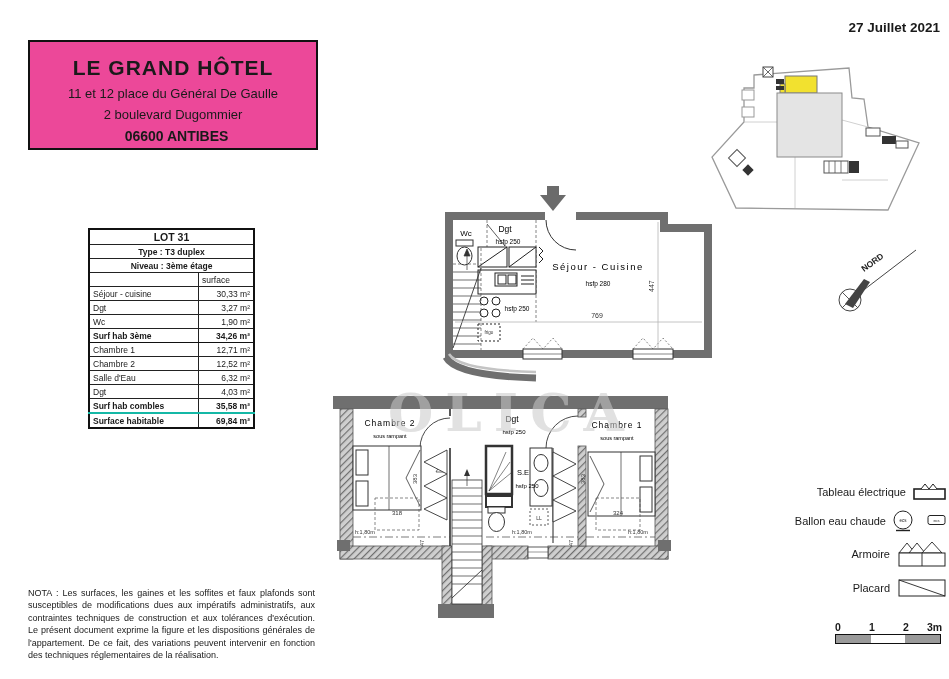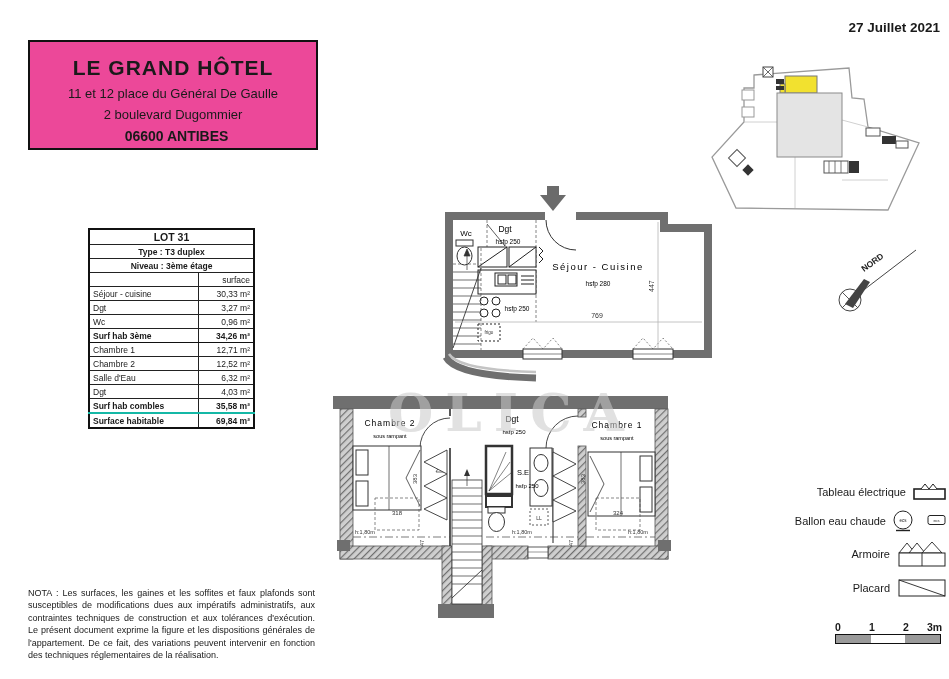--- a/index.html
+++ b/index.html
@@ -20,21 +20,21 @@
   
   #lot-table{left:88px;top:228px;border-collapse:collapse;background:#fff;}
   #lot-table table{border-collapse:collapse;border:2px solid #111;padding-left:48px;}
   #lot-table td{border:1px solid #222;font-size:8.5px;padding:1px 3px;height:11px;}
   #lot-table td.hdr{text-align:center;font-weight:bold;border-left:none;border-right:none;}
   #lot-table td.lot{font-size:10.5px;}
   #lot-table td.lbl{width:102px;}
   #lot-table td.val{width:48px;text-align:right;white-space:nowrap;}
   #lot-table tr.bold td{font-weight:bold;border-top:1.5px solid #111;border-bottom:1.5px solid #111;}
   #lot-table tr.total td{font-weight:bold;border-top:2px solid #14b8a6;}
-  #lot-table td.surfhdr{text-align:right;}
+  #lot-table td.surfhdr{text-align:left;}
 
   
   #watermark{left:388px;top:352px;font-family:"DejaVu Serif",serif;font-size:52px;
              color:#c9c9c9;opacity:.55;letter-spacing:12px;z-index:6;font-weight:bold;margin-top:30px;}
 
   svg{position:absolute;overflow:visible;}
   #upper-plan{left:440px;top:183px;}
   #lower-plan{left:330px;top:388px;z-index:4;}
   #mini-plan{left:700px;top:55px;}
   #compass{left:818px;top:238px;}
@@ -119,21 +119,21 @@
       <tr>
             <td class="lbl">Séjour - cuisine</td>
             <td class="val">30,33 m²</td>
           </tr>
       <tr>
             <td class="lbl">Dgt</td>
             <td class="val">3,27 m²</td>
           </tr>
       <tr>
             <td class="lbl">Wc</td>
-            <td class="val">0,96 m²</td>
+            <td class="val">1,90 m²</td>
           </tr>
       <tr class="bold">
             <td class="lbl">Surf hab 3ème</td>
             <td class="val">34,26 m²</td>
           </tr>
       <tr>
             <td class="lbl">Chambre 1</td>
             <td class="val">12,71 m²</td>
           </tr>
       <tr>

